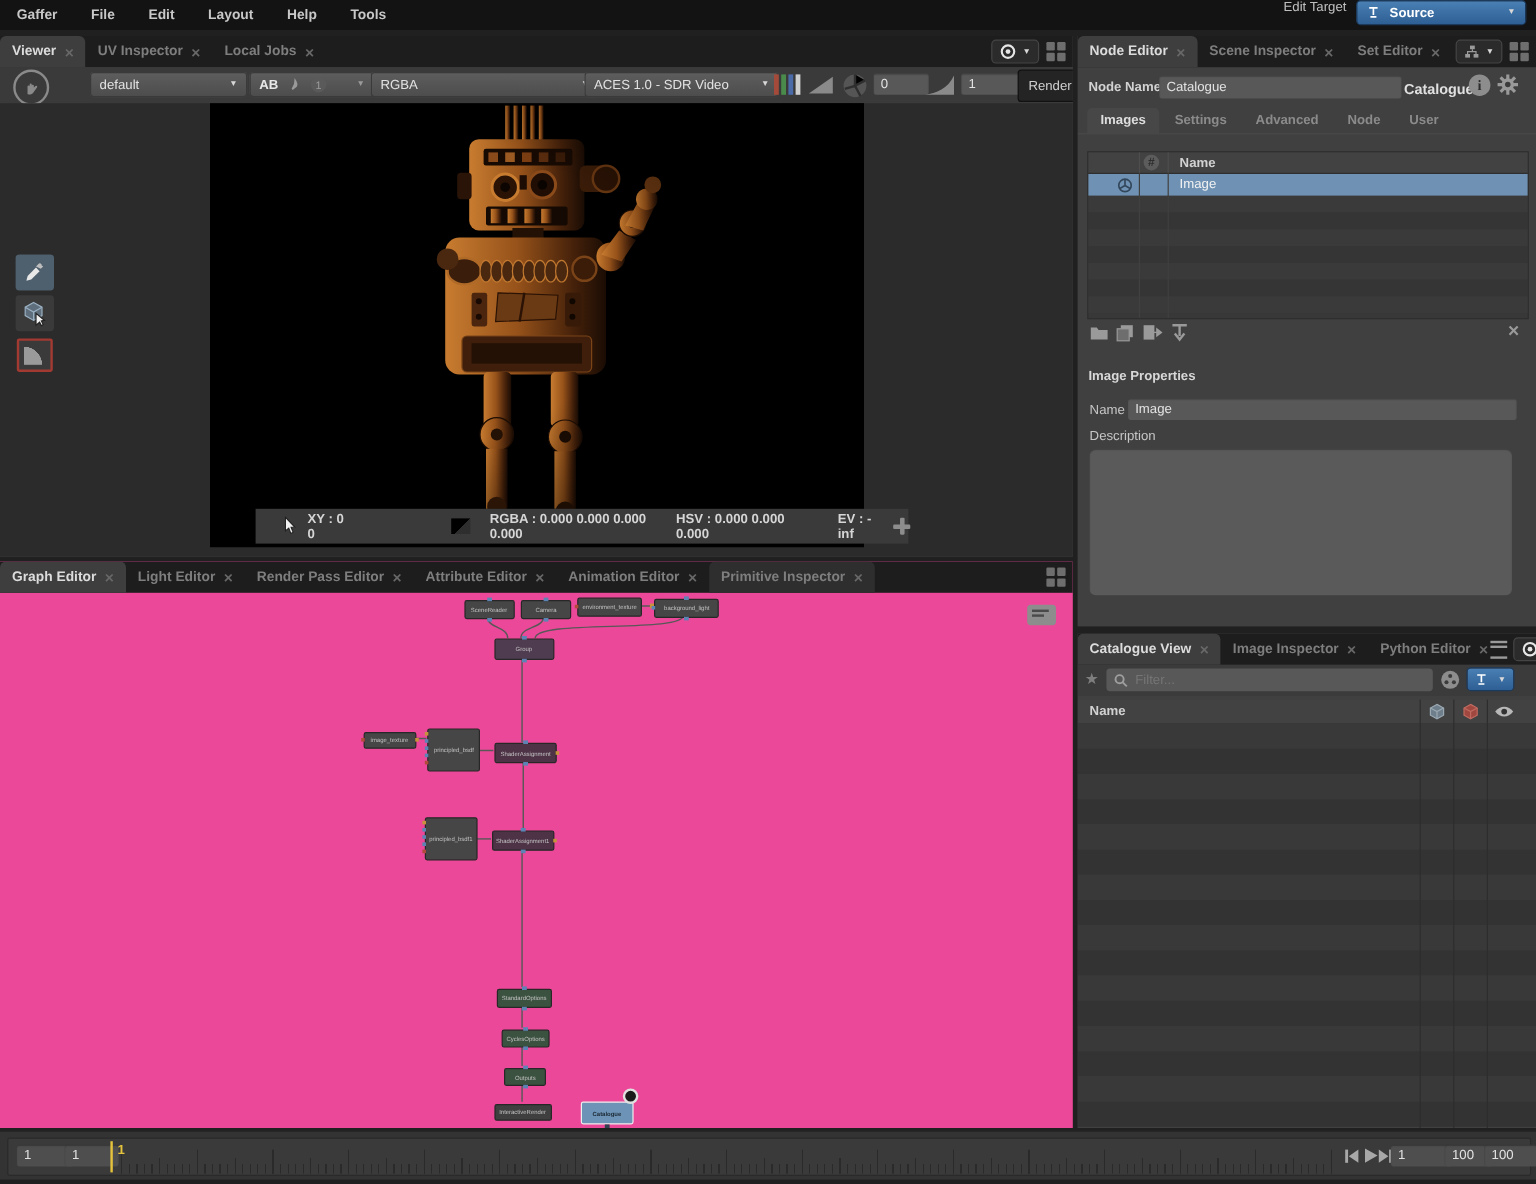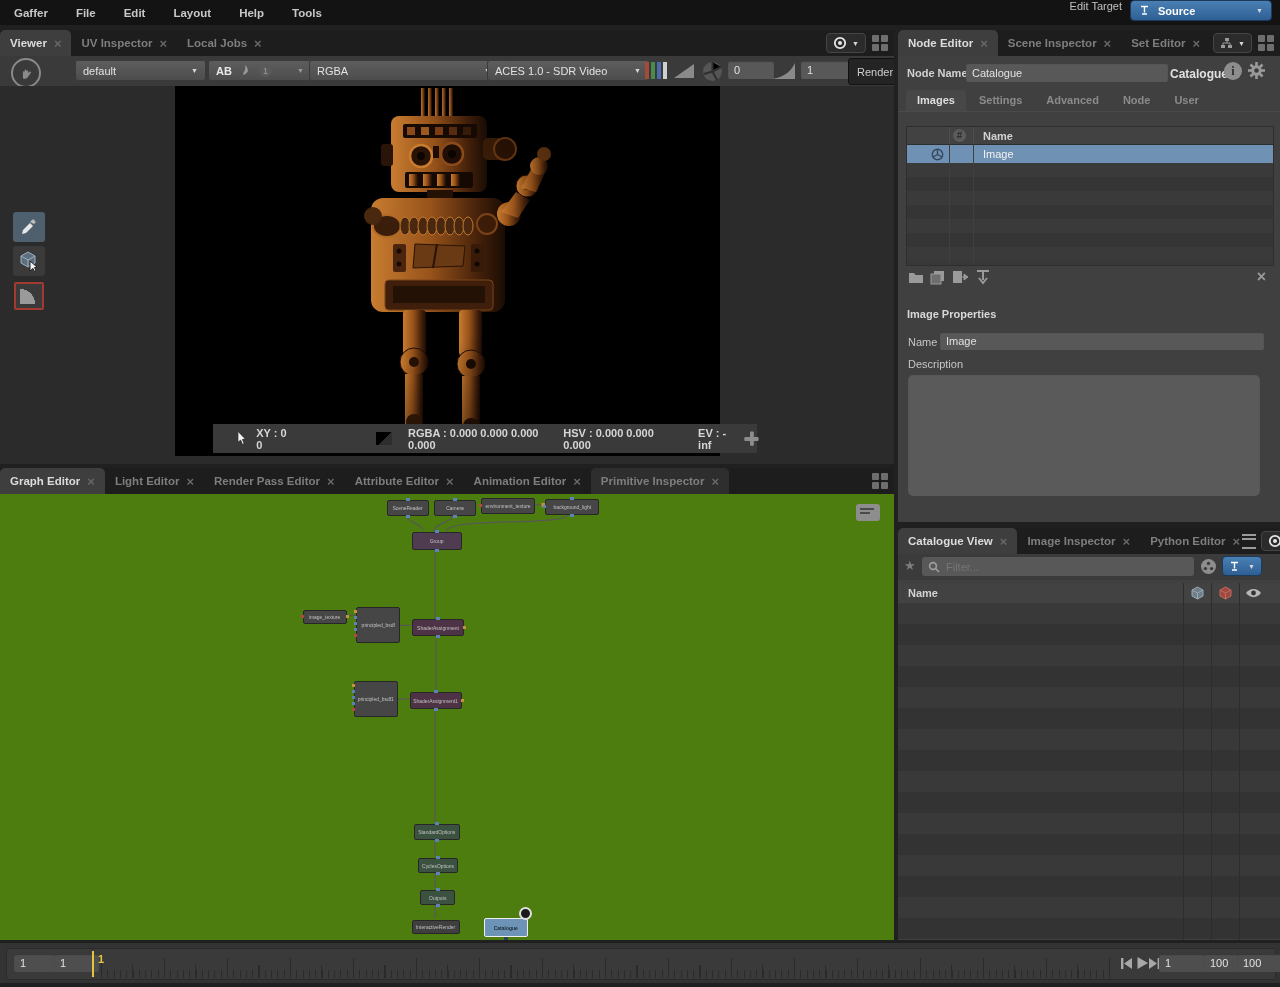--- a/index.html
+++ b/index.html
@@ -292,21 +292,21 @@
         <span class="bold" style="margin-left:8px;color:#d6d6d6;">XY : 0 0</span>
         <div style="margin-left:86px;width:18px;height:13px;background:linear-gradient(135deg,#000 55%,#2e2e2e 55%);"></div>
         <span class="bold" style="margin-left:16px;color:#d6d6d6;">RGBA : 0.000 0.000 0.000 0.000</span>
         <span class="bold" style="margin-left:16px;color:#d6d6d6;">HSV : 0.000 0.000 0.000</span>
         <span class="bold" style="margin-left:30px;color:#d6d6d6;">EV : -inf</span>
         <span class="plus" style="margin-left:10px;transform:scale(.95);"></span>
       </div>
     </div>
   </div>
 
-  <div class="panel" style="left:0;top:468px;width:894px;height:472px;background:#4d7c0f;">
+  <div class="panel" style="left:0;top:468px;width:894px;height:472px;background:#ec4899;">
     <div class="tabbar">
       <div class="tab active">
         <span>Graph Editor</span>
         <span class="x">×</span>
       </div>
       <div class="tab">
         <span>Light Editor</span>
         <span class="x">×</span>
       </div>
       <div class="tab">

